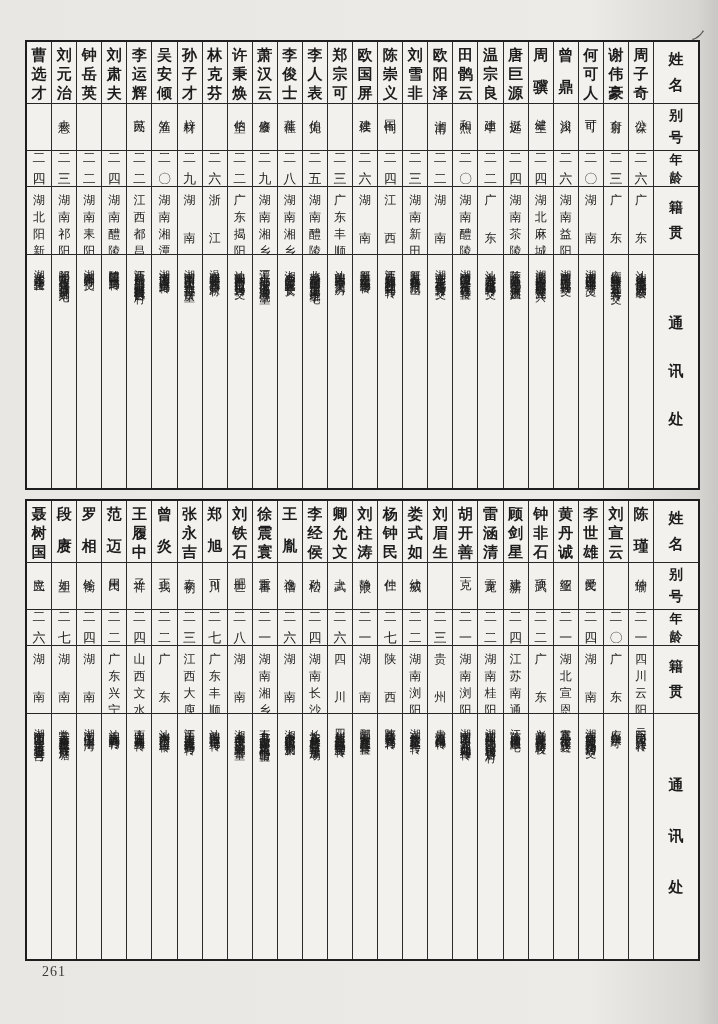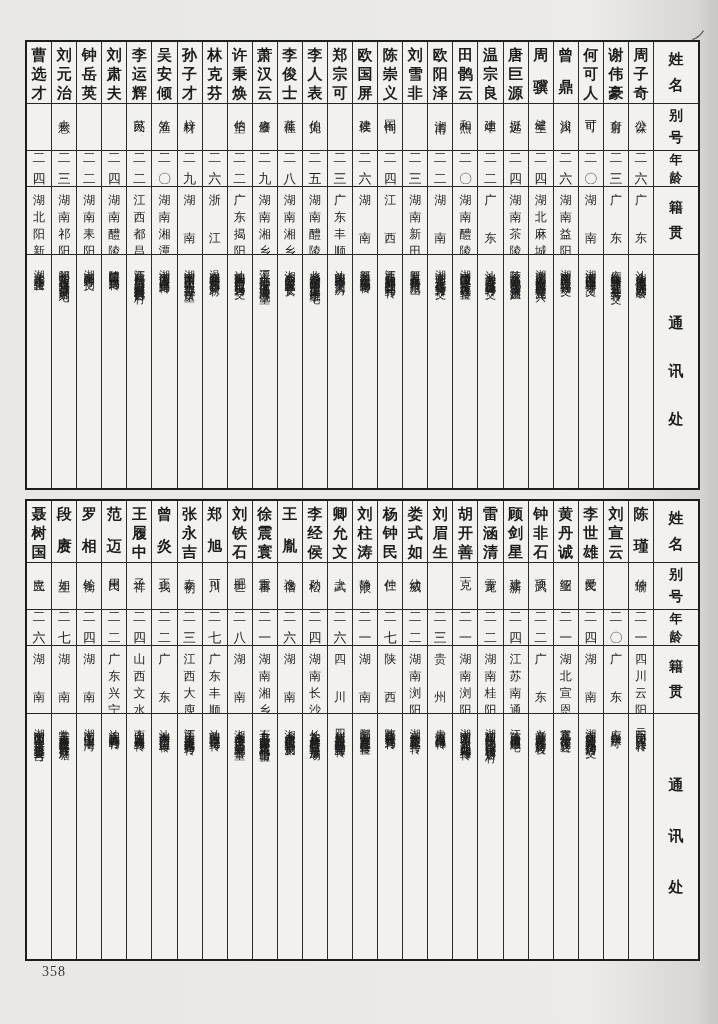--- a/index.html
+++ b/index.html
@@ -1008,14 +1008,14 @@
             <span>六</span>
           </div>
           <div class="cell native split-chars">
             <span>湖</span>
             <span>南</span>
           </div>
           <div class="cell address vtext">湖南衡阳西乡金兰市转惠市安且吉号</div>
         </div>
       </div>
   </div>
-  <div class="page-number">358</div>
+  <div class="page-number">261</div>
 </div>
 
 </body></html>

